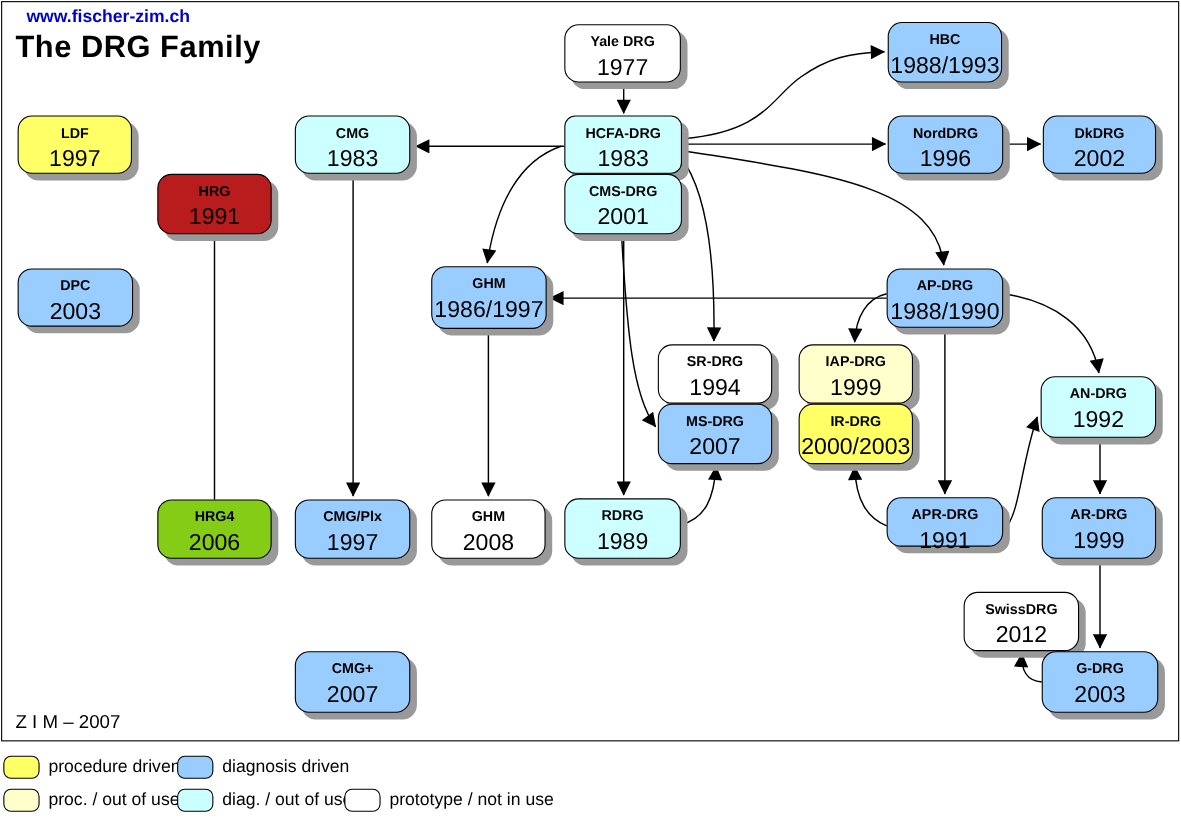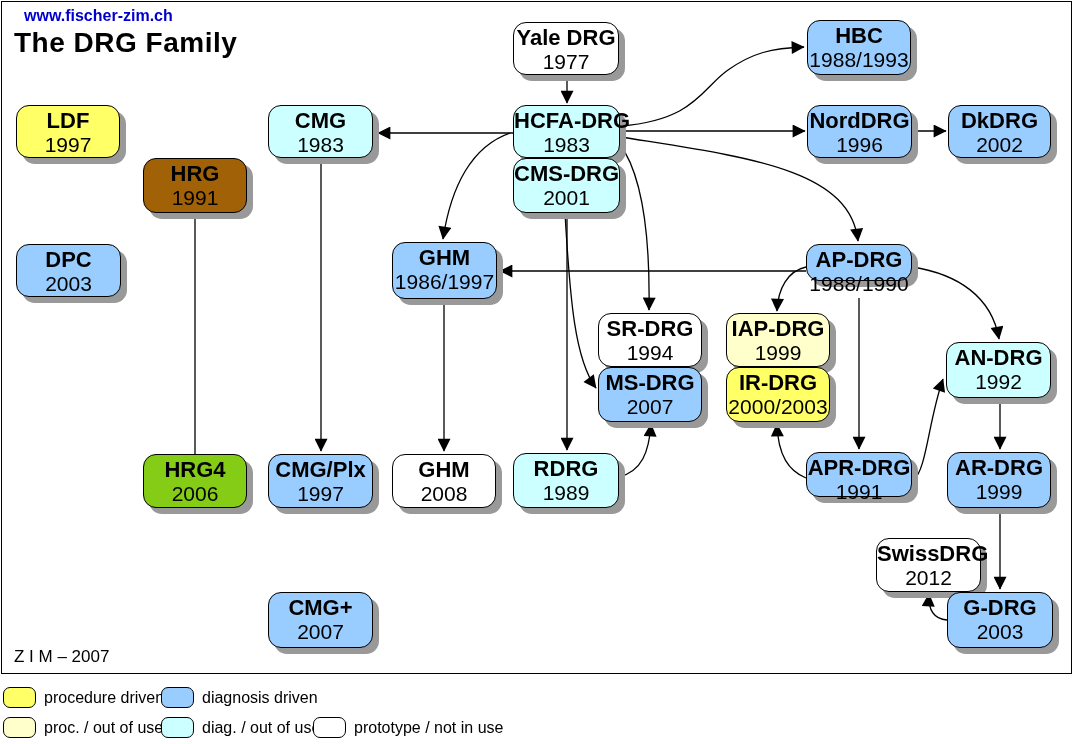--- a/index.html
+++ b/index.html
@@ -10,21 +10,21 @@
   .frame{
     position:absolute;left:1px;top:1px;width:1069px;height:671px;
     border:1px solid #000;z-index:0;background:#fff;
   }
   #edge-layer{position:absolute;left:0;top:0;z-index:1;}
   .edge{fill:none;stroke:#000;stroke-width:1.3px;}
   .node{
     position:absolute;z-index:2;border:1.6px solid #000;border-radius:13px;
     text-align:center;box-sizing:border-box;padding-top:2px;
   }
-  .nlabel{font-weight:bold;font-size:22px;line-height:25px;white-space:nowrap;}
+  .nlabel{font-weight:bold;font-size:13px;line-height:25px;white-space:nowrap;}
   .nyear{font-size:21px;line-height:24px;white-space:nowrap;}
   .site-url{
     position:absolute;left:24px;top:7px;z-index:3;
     font-size:16px;font-weight:bold;
   }
   .page-title{
     position:absolute;left:14px;top:27px;z-index:3;
     font-size:28px;font-weight:bold;letter-spacing:0.5px;
   }
   .signature{position:absolute;left:14px;top:647px;z-index:3;font-size:17px;}
@@ -82,49 +82,49 @@
       <div class="nyear">1988/1993</div>
     </div>
     <div class="node" style="left: 16px; top: 105px; width: 104px; height: 53px; background: rgb(255, 255, 102); box-shadow: rgb(153, 153, 153) 6px 6px 0px;">
       <div class="nlabel">LDF</div>
       <div class="nyear">1997</div>
     </div>
     <div class="node" style="left: 268px; top: 105px; width: 105px; height: 53px; background: rgb(204, 255, 255); box-shadow: rgb(153, 153, 153) 6px 6px 0px;">
       <div class="nlabel">CMG</div>
       <div class="nyear">1983</div>
     </div>
-    <div class="node" style="left: 513px; top: 105px; width: 107px; height: 53px; background: rgb(204, 255, 255); box-shadow: rgb(153, 153, 153) 6px 6px 0px;">
+    <div class="node" style="left: 513px; top: 105px; width: 107px; height: 53px; background: rgb(204, 255, 255); box-shadow: rgb(153, 153, 153) 6px 6px 0px; border-radius: 10px;">
       <div class="nlabel">HCFA-DRG</div>
       <div class="nyear">1983</div>
     </div>
     <div class="node" style="left: 513px; top: 158px; width: 107px; height: 55px; background: rgb(204, 255, 255); box-shadow: rgb(153, 153, 153) 6px 6px 0px;">
       <div class="nlabel">CMS-DRG</div>
       <div class="nyear">2001</div>
     </div>
     <div class="node" style="left: 807px; top: 105px; width: 105px; height: 53px; background: rgb(153, 204, 255); box-shadow: rgb(153, 153, 153) 6px 6px 0px;">
       <div class="nlabel">NordDRG</div>
       <div class="nyear">1996</div>
     </div>
     <div class="node" style="left: 948px; top: 105px; width: 103px; height: 53px; background: rgb(153, 204, 255); box-shadow: rgb(153, 153, 153) 6px 6px 0px;">
       <div class="nlabel">DkDRG</div>
       <div class="nyear">2002</div>
     </div>
-    <div class="node" style="left: 143px; top: 158px; width: 104px; height: 55px; background: #a16207; box-shadow: rgb(153, 153, 153) 6px 6px 0px;">
+    <div class="node" style="left: 143px; top: 158px; width: 104px; height: 55px; background: #b91c1c; box-shadow: rgb(153, 153, 153) 6px 6px 0px;">
       <div class="nlabel">HRG</div>
       <div class="nyear">1991</div>
     </div>
     <div class="node" style="left: 16px; top: 244px; width: 105px; height: 53px; background: rgb(153, 204, 255); box-shadow: rgb(153, 153, 153) 6px 6px 0px;">
       <div class="nlabel">DPC</div>
       <div class="nyear">2003</div>
     </div>
     <div class="node" style="left: 392px; top: 242px; width: 105px; height: 57px; background: rgb(153, 204, 255); box-shadow: rgb(153, 153, 153) 6px 6px 0px;">
       <div class="nlabel">GHM</div>
       <div class="nyear">1986/1997</div>
     </div>
-    <div class="node" style="left: 806px; top: 244px; width: 106px; height: 37px; background: rgb(153, 204, 255); box-shadow: rgb(153, 153, 153) 6px 6px 0px;">
+    <div class="node" style="left: 806px; top: 244px; width: 106px; height: 54px; background: rgb(153, 204, 255); box-shadow: rgb(153, 153, 153) 6px 6px 0px;">
       <div class="nlabel">AP-DRG</div>
       <div class="nyear">1988/1990</div>
     </div>
     <div class="node" style="left: 598px; top: 313px; width: 104px; height: 54px; background: rgb(255, 255, 255); box-shadow: rgb(153, 153, 153) 6px 6px 0px;">
       <div class="nlabel">SR-DRG</div>
       <div class="nyear">1994</div>
     </div>
     <div class="node" style="left: 598px; top: 367px; width: 104px; height: 55px; background: rgb(153, 204, 255); box-shadow: rgb(153, 153, 153) 6px 6px 0px;">
       <div class="nlabel">MS-DRG</div>
       <div class="nyear">2007</div>

